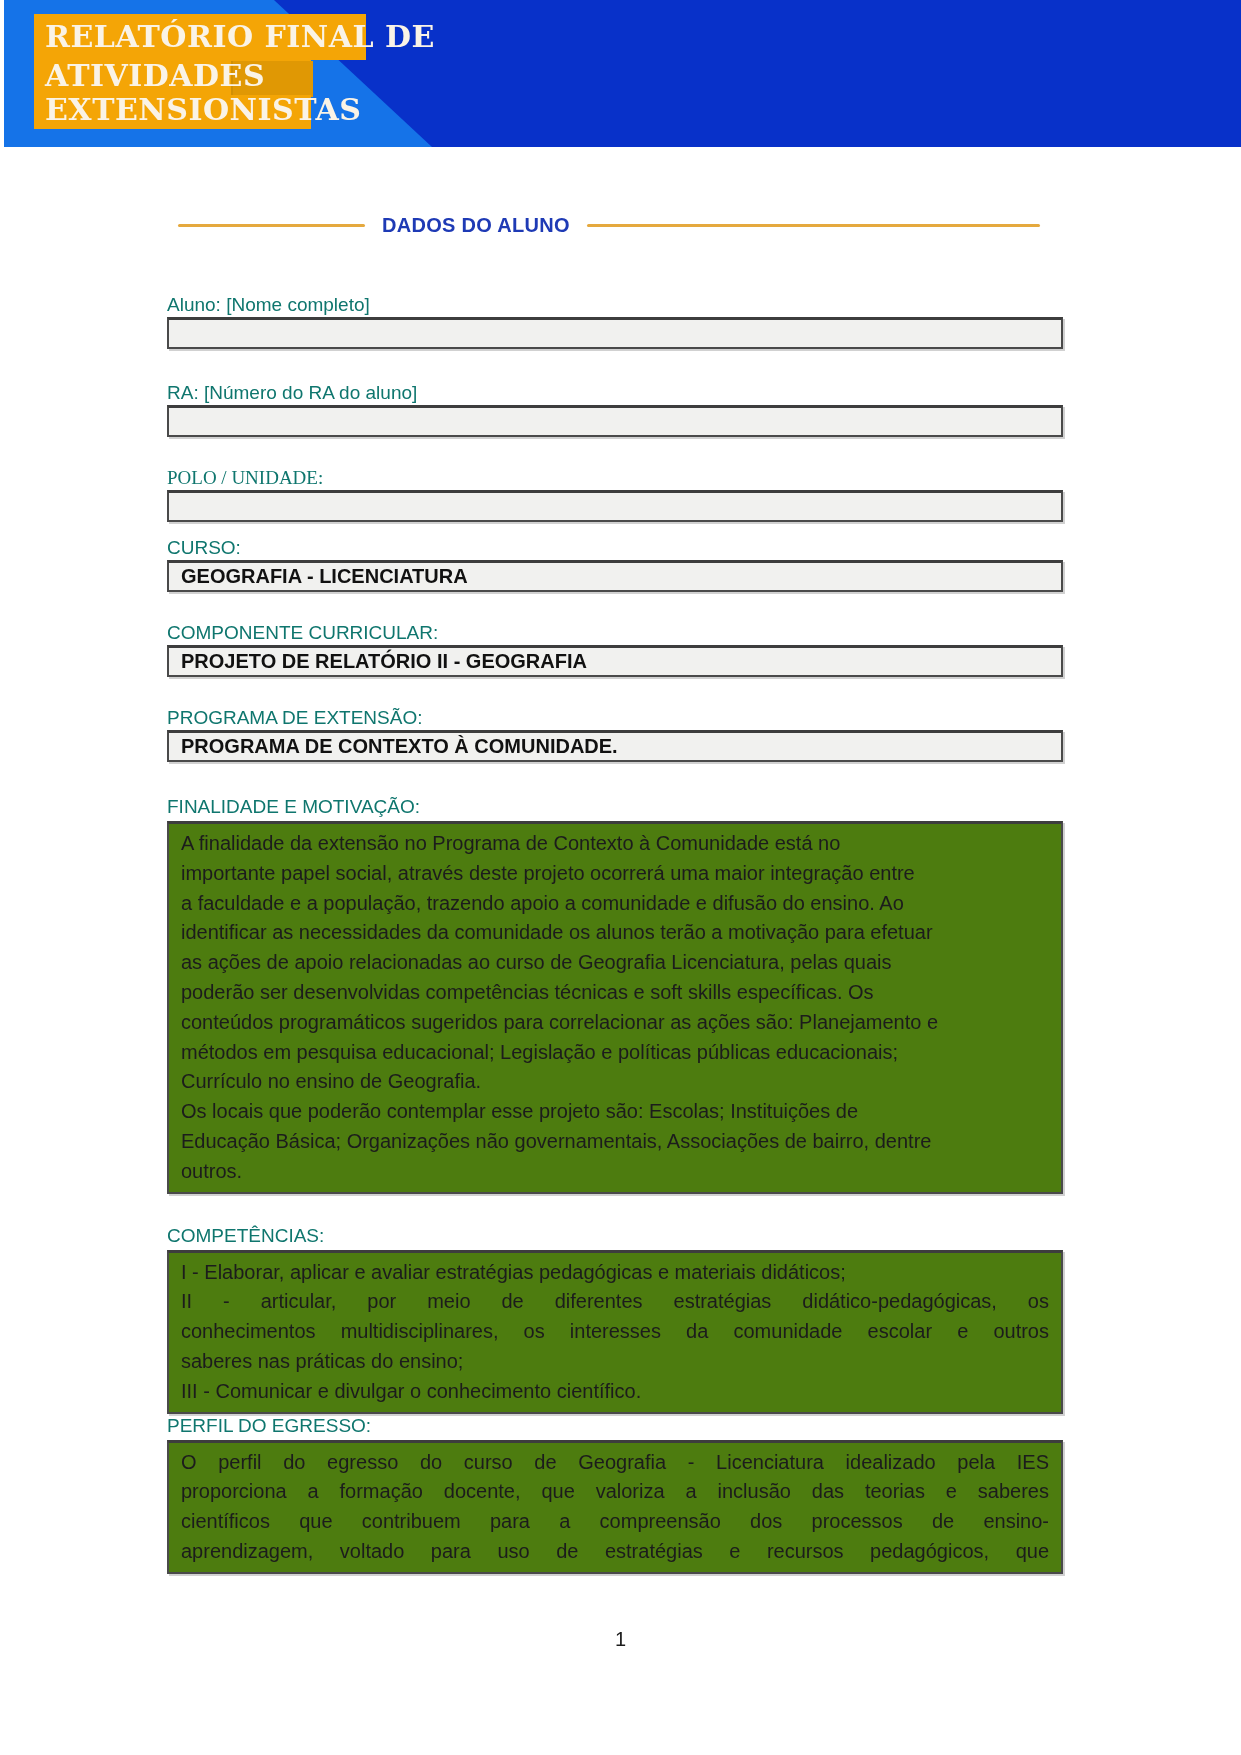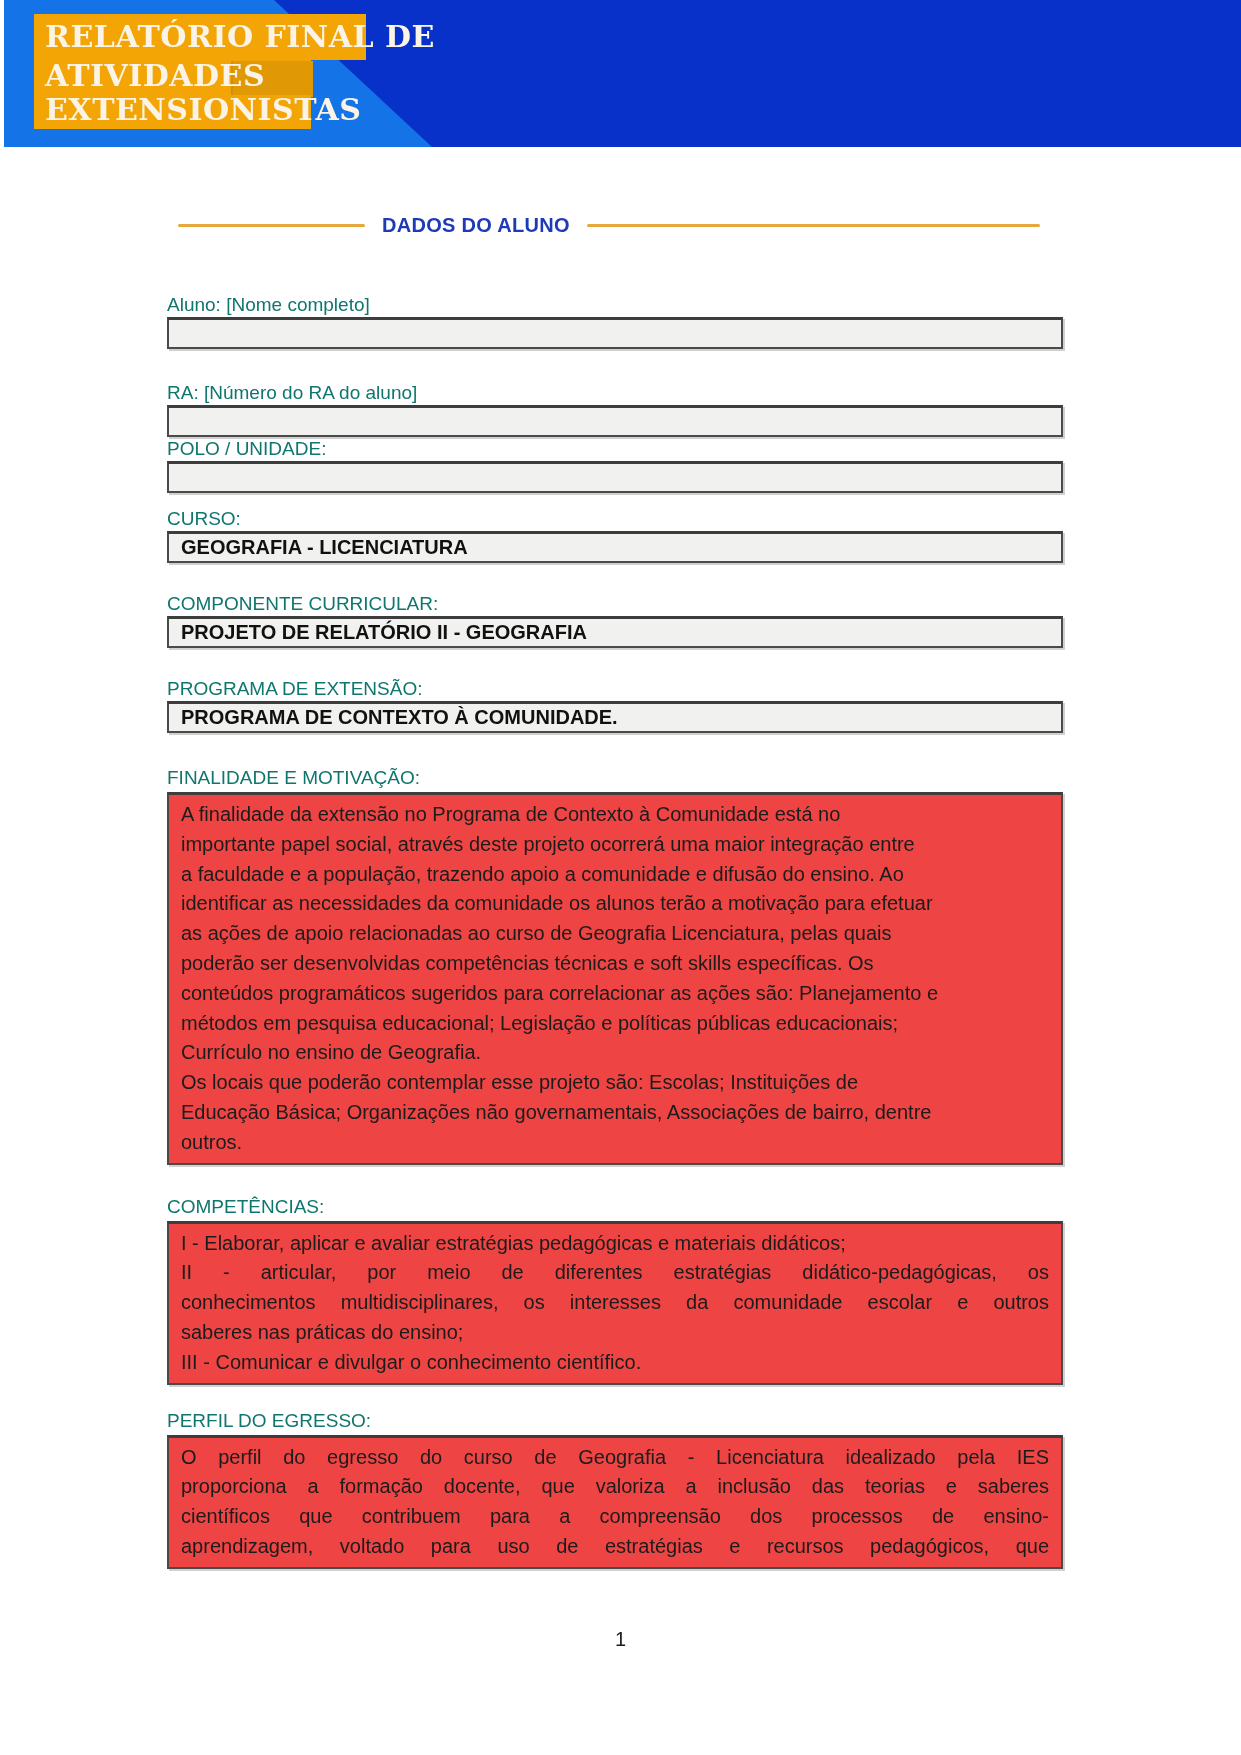--- a/index.html
+++ b/index.html
@@ -52,37 +52,37 @@
     white-space:nowrap;
   }
   .field-box{
     box-sizing:border-box;height:32px;background:#f1f1ef;
     border:2px solid #4a4a4a;border-top:3px solid #3d3d3d;
     box-shadow:2px 2px 0 rgba(0,0,0,0.18);
     font-weight:bold;font-size:20px;color:#111;
     line-height:27px;padding:0 12px;white-space:nowrap;overflow:hidden;
   }
   .section-box{
-    box-sizing:border-box;background:#ef4444;
+    box-sizing:border-box;background:#4d7c0f;
     border:2px solid #4a4a4a;border-top:3px solid #3d3d3d;
     box-shadow:2px 2px 0 rgba(0,0,0,0.18);
     font-size:20px;color:#1c1c1c;
     padding:5px 12px;margin-top:2px;overflow:hidden;
   }
   .tline{line-height:29.8px;white-space:nowrap;overflow:hidden;}
   .tline.fill{white-space:normal;text-align:justify;text-align-last:justify;}
   .g1{margin-top:53px;}
   .g2{margin-top:32px;}
-  .g3{}
+  .g3{margin-top:29px;font-family:Liberation Serif, serif;}
   .g4{margin-top:14px;}
   .g5{margin-top:29px;}
   .g6{margin-top:29px;}
   .s1{margin-top:33px;}
   .s2{margin-top:30px;}
-  .s3{margin-top:24px;}
+  .s3{}
   .page-number{
     position:absolute;left:0;right:0;top:1628px;text-align:center;
     font-size:20px;color:#1c1c1c;
   }
 </style>
 </head>
 <body>
 
 <div class="header">
   <div class="header-diagonal"></div>

